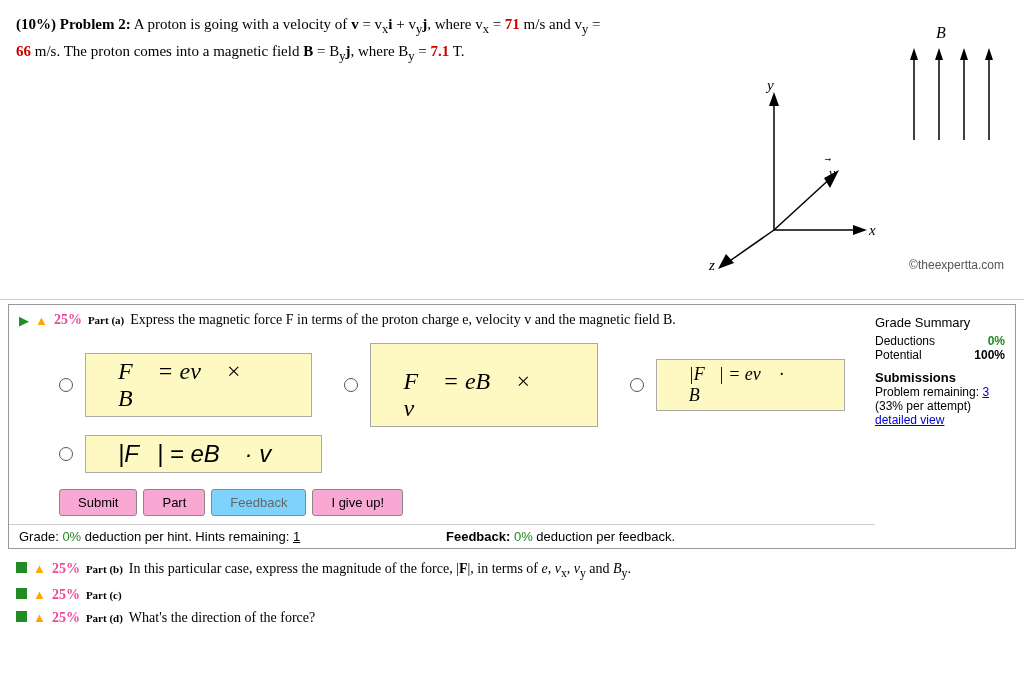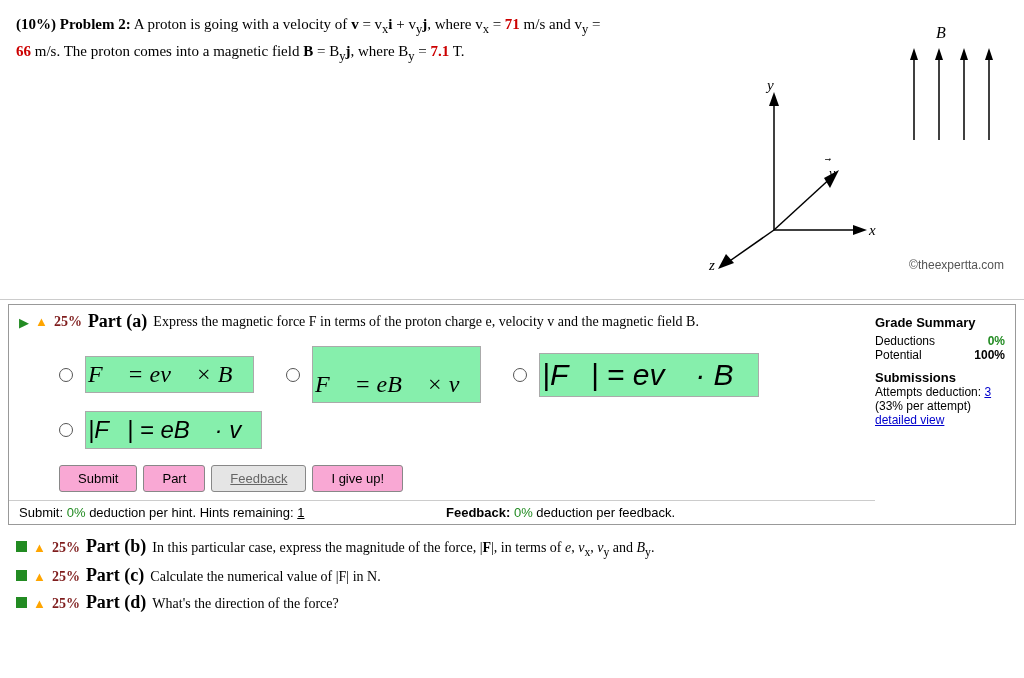--- a/index.html
+++ b/index.html
@@ -65,28 +65,28 @@
 
     .part-icon-warning {
       color: #FFA500;
       font-size: 13px;
       margin-top: 1px;
       flex-shrink: 0;
     }
 
     .part-percent {
       font-weight: bold;
-      color: #7f1d1d;
+      color: #ec4899;
       font-size: 14px;
       flex-shrink: 0;
     }
 
     .part-label {
       font-weight: bold;
-      font-size: 18px;
+      font-size: 11px;
       flex-shrink: 0;
     }
 
     .part-text {
       font-size: 14px;
       flex: 1;
     }
 
     
     .part-a-container {
@@ -118,47 +118,46 @@
       width: 14px;
       height: 14px;
       border: 1px solid #555;
       border-radius: 50%;
       flex-shrink: 0;
       background: #fff;
     }
 
     .formula-box {
       border: 1px solid #aaa;
-      padding: 4px 2px;
+      padding: 4px 32px;
       display: inline-flex;
       align-items: center;
-      background: #86efac;
+      background: #fef9c3;
     }
 
     .buttons-row {
       display: flex;
       gap: 6px;
       padding: 8px 16px 8px 50px;
       align-items: center;
     }
 
     .btn {
       padding: 5px 18px;
       font-size: 13px;
       font-family: Arial, sans-serif;
       border: 1px solid #888;
       background: #f9a8d4;
       cursor: pointer;
       border-radius: 3px;
     }
 
     .btn-feedback {
-      background: #e5e5e5;
+      background: #7dd3fc;
       color: #666;
-      text-decoration: underline;
     }
 
     .hints-row {
       display: flex;
       padding: 4px 10px;
       font-size: 13px;
       font-family: Arial, sans-serif;
       border-top: 1px solid #ccc;
       gap: 8px;
     }
@@ -166,21 +165,21 @@
     .hints-left { flex: 1; }
     .hints-right { flex: 1; }
 
     .underline-link {
       text-decoration: underline;
       color: #000;
     }
     .pct-green { color: #228B22; }
 
     .grade-title {
-      font-weight: bold;
+      font-weight: normal;
       font-size: 13px;
       margin-bottom: 4px;
     }
 
     .grade-row {
       display: flex;
       justify-content: space-between;
     }
 
     .grade-green { color: #228B22; font-weight: bold; }
@@ -309,21 +308,21 @@
 
           <div class="option-radio" style="margin-left:20px;"></div>
           <div class="formula-box">
             <span style="font-size:24px; font-family:'Times New Roman',serif; font-style:italic;margin-top:20px;">
               <i>F⃗</i> = e<i>B⃗</i> × <i>v⃗</i>
             </span>
           </div>
 
           <div class="option-radio" style="margin-left:20px;"></div>
           <div class="formula-box">
-            <span style="font-size:30px; font-family:Liberation Sans, sans-serif; font-style:italic;">
+            <span style="font-size:18px; font-family:Liberation Serif, serif; font-style:italic;">
               |<i>F⃗</i>| = e<i>v⃗</i> · <i>B⃗</i>
             </span>
           </div>
         </div>
 
         <div class="option-row">
           <div class="option-radio"></div>
           <div class="formula-box">
             <span style="font-size:24px; font-family:Liberation Sans, sans-serif; font-style:italic;">
               |<i>F⃗</i>| = e<i>B⃗</i> · <i>v⃗</i>
@@ -334,21 +333,21 @@
 
       <div class="buttons-row">
         <button class="btn">Submit</button>
         <button class="btn">Part</button>
         <button class="btn btn-feedback">Feedback</button>
         <button class="btn">I give up!</button>
       </div>
 
       <div class="hints-row">
         <div class="hints-left">
-          <span>Submit:</span>
+          <span>Grade:</span>
           <span class="pct-green">0%</span>
           <span>deduction per hint. Hints remaining:</span>
           <span class="underline-link">1</span>
         </div>
         <div class="hints-right">
           <strong>Feedback:</strong>
           <span class="pct-green">0%</span>
           <span>deduction per feedback.</span>
         </div>
       </div>
@@ -361,21 +360,21 @@
         <span>Deductions</span>
         <span class="grade-green">0%</span>
       </div>
       <div class="grade-row">
         <span>Potential</span>
         <span class="grade-bold">100%</span>
       </div>
       <div class="submissions-section">
         <div class="submissions-title">Submissions</div>
         <div>
-          <span>Attempts deduction:</span>
+          <span>Problem remaining:</span>
           <span class="attempts-link">3</span>
         </div>
         <div>(33% per attempt)</div>
         <div class="detailed-link">detailed view</div>
       </div>
     </div>
   </div>
 </div>
 
 <div class="bottom-parts">
@@ -388,21 +387,20 @@
     <span class="part-text">
       In this particular case, express the magnitude of the force, |<strong>F</strong>|, in terms of <em>e</em>, <em>v</em><sub>x</sub>, <em>v</em><sub>y</sub> and <em>B</em><sub>y</sub>.
     </span>
   </div>
 
   <div class="bottom-part-row">
     <span class="sq-icon"></span>
     <span class="part-icon-warning">▲</span>
     <span class="part-percent">25%</span>
     <span class="part-label">Part (c)</span>
-    <span class="part-text">Calculate the numerical value of |F| in N.</span>
   </div>
 
   <div class="bottom-part-row">
     <span class="sq-icon"></span>
     <span class="part-icon-warning">▲</span>
     <span class="part-percent">25%</span>
     <span class="part-label">Part (d)</span>
     <span class="part-text">What's the direction of the force?</span>
   </div>
 

